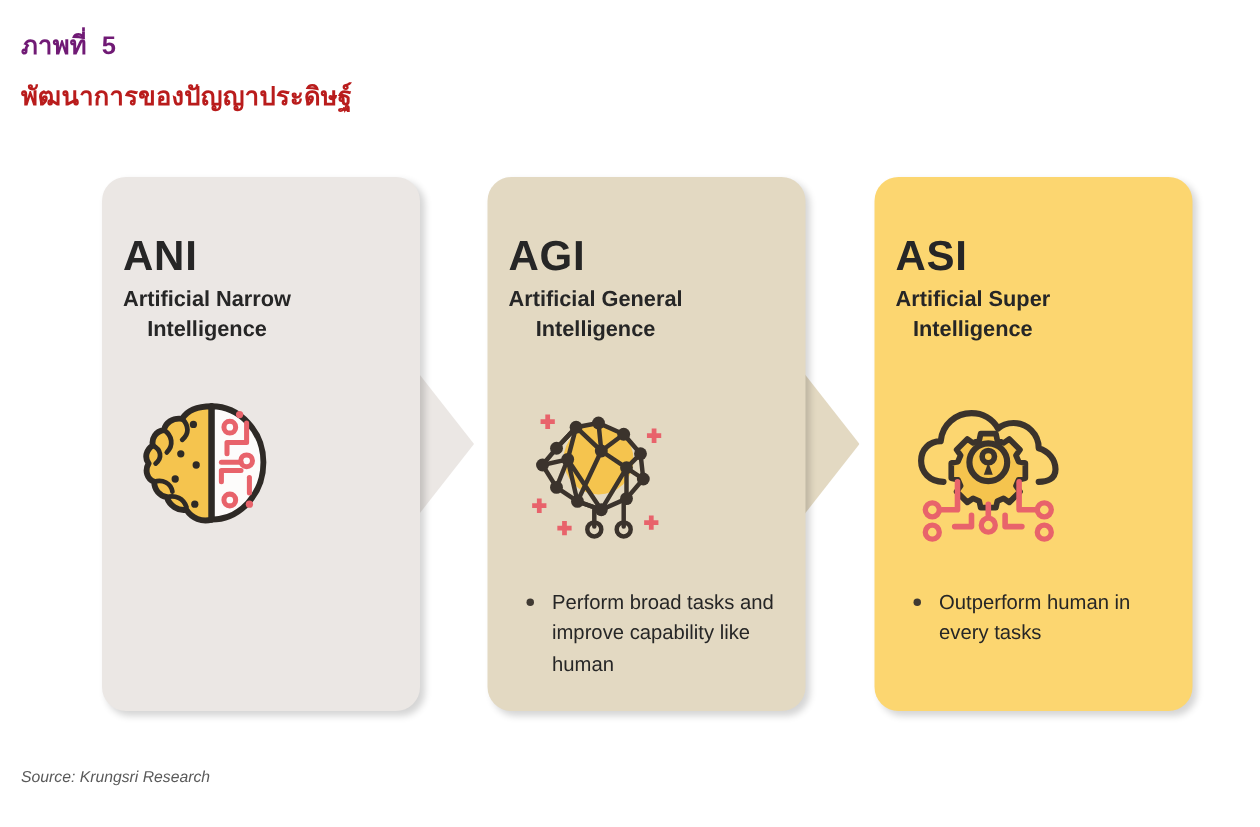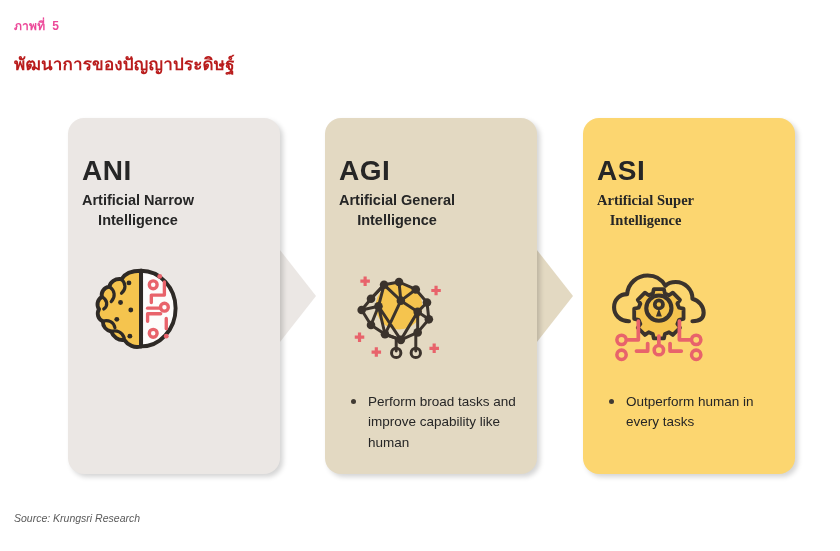--- a/index.html
+++ b/index.html
@@ -13,23 +13,23 @@
     font-family: "Liberation Sans", "DejaVu Sans", sans-serif;
     overflow: hidden;
     position: relative;
   }
 
   
   #figure-label {
     position: absolute;
     left: 14px;
     top: 16px;
-    font-size: 12px;
+    font-size: 17px;
     font-weight: 700;
-    color: #ec4899;
+    color: #701a75;
     letter-spacing: 0.2px;
     white-space: pre;
   }
   #page-title {
     position: absolute;
     left: 14px;
     top: 50px;
     font-size: 17px;
     font-weight: 700;
     color: #b91c1c;
@@ -255,21 +255,21 @@
         <span class="bullet-dot"></span>
         <span class="bullet-text">Perform broad tasks and improve capability like human</span>
       </div>
     </div>
   </div>
 
   <div class="card-wrap c2">
     <div class="card" style="background: rgb(252, 214, 112);"></div>
     <div class="card-inner">
       <div class="acronym">ASI</div>
-      <div class="full-name" style="white-space: pre-line; font-family: Liberation Serif, serif;">Artificial Super
+      <div class="full-name" style="white-space: pre-line;">Artificial Super
 Intelligence</div>
       <div class="icon-slot">
         <svg viewBox="0 0 120 120" aria-hidden="true">
 
           <path d="M30 72 C20 72 14 65 14 57 C14 49 20 43 28 43 C29 31 39 23 50 23
                    C58 23 65 27 69 34 C72 31 76 30 80 30 C90 30 98 38 98 48
                    C105 50 110 56 110 63 C110 70 104 72 98 72" fill="none" stroke="#3B332C" stroke-width="4.4" stroke-linecap="round" stroke-linejoin="round"></path>
 
           <g transform="translate(62,58)">
             <path d="M-8 -30 l16 0 1.5 7 6.5 2.8 6-4.2 11.3 11.3 -4.2 6 2.8 6.5 7 1.5 0 16

